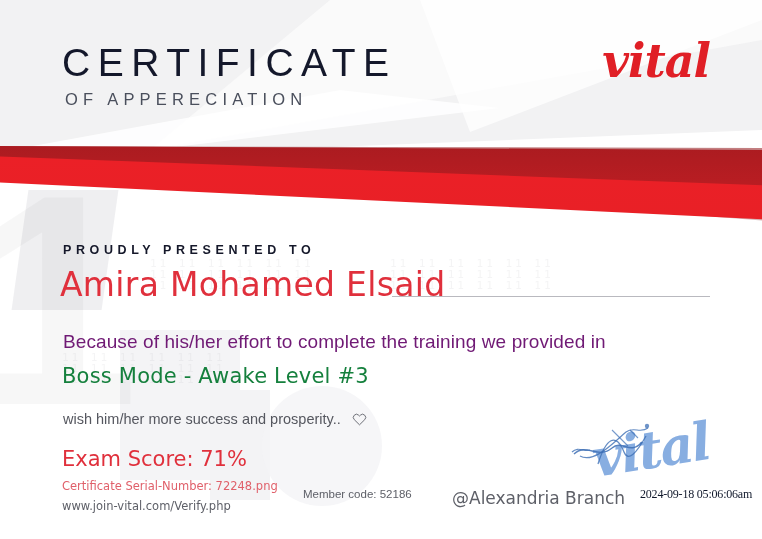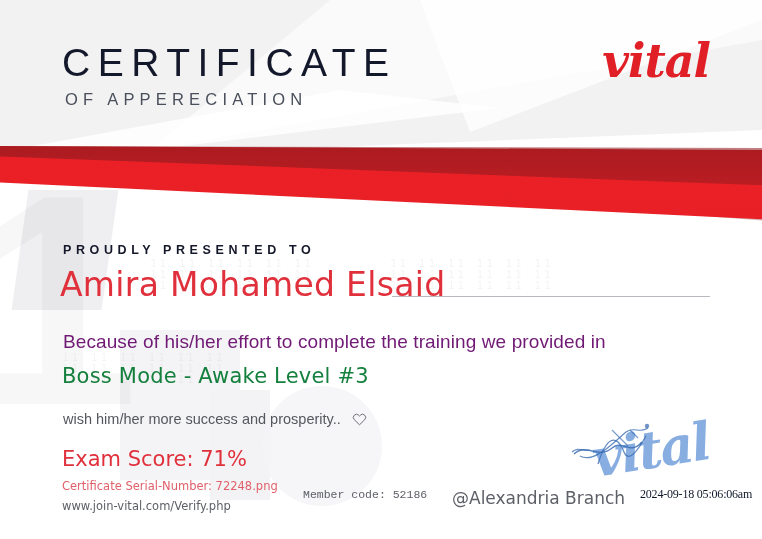--- a/index.html
+++ b/index.html
@@ -257,21 +257,21 @@
     left: 62px; top: 499px;
     font-size: 11.5px;
     color: #5e6068;
     font-family: "DejaVu Sans", sans-serif;
   }
   .member-code {
     position: absolute;
     left: 303px; top: 488px;
     font-size: 11.5px;
     color: #5e6068;
-    font-family: Liberation Mono, monospace;
+    font-family: Liberation Sans, sans-serif;
   }
   .branch {
     position: absolute;
     left: 452px; top: 488px;
     font-size: 17px;
     color: #5e6068;
     font-family: "DejaVu Sans", sans-serif;
   }
   .issue-date {
     position: absolute;

